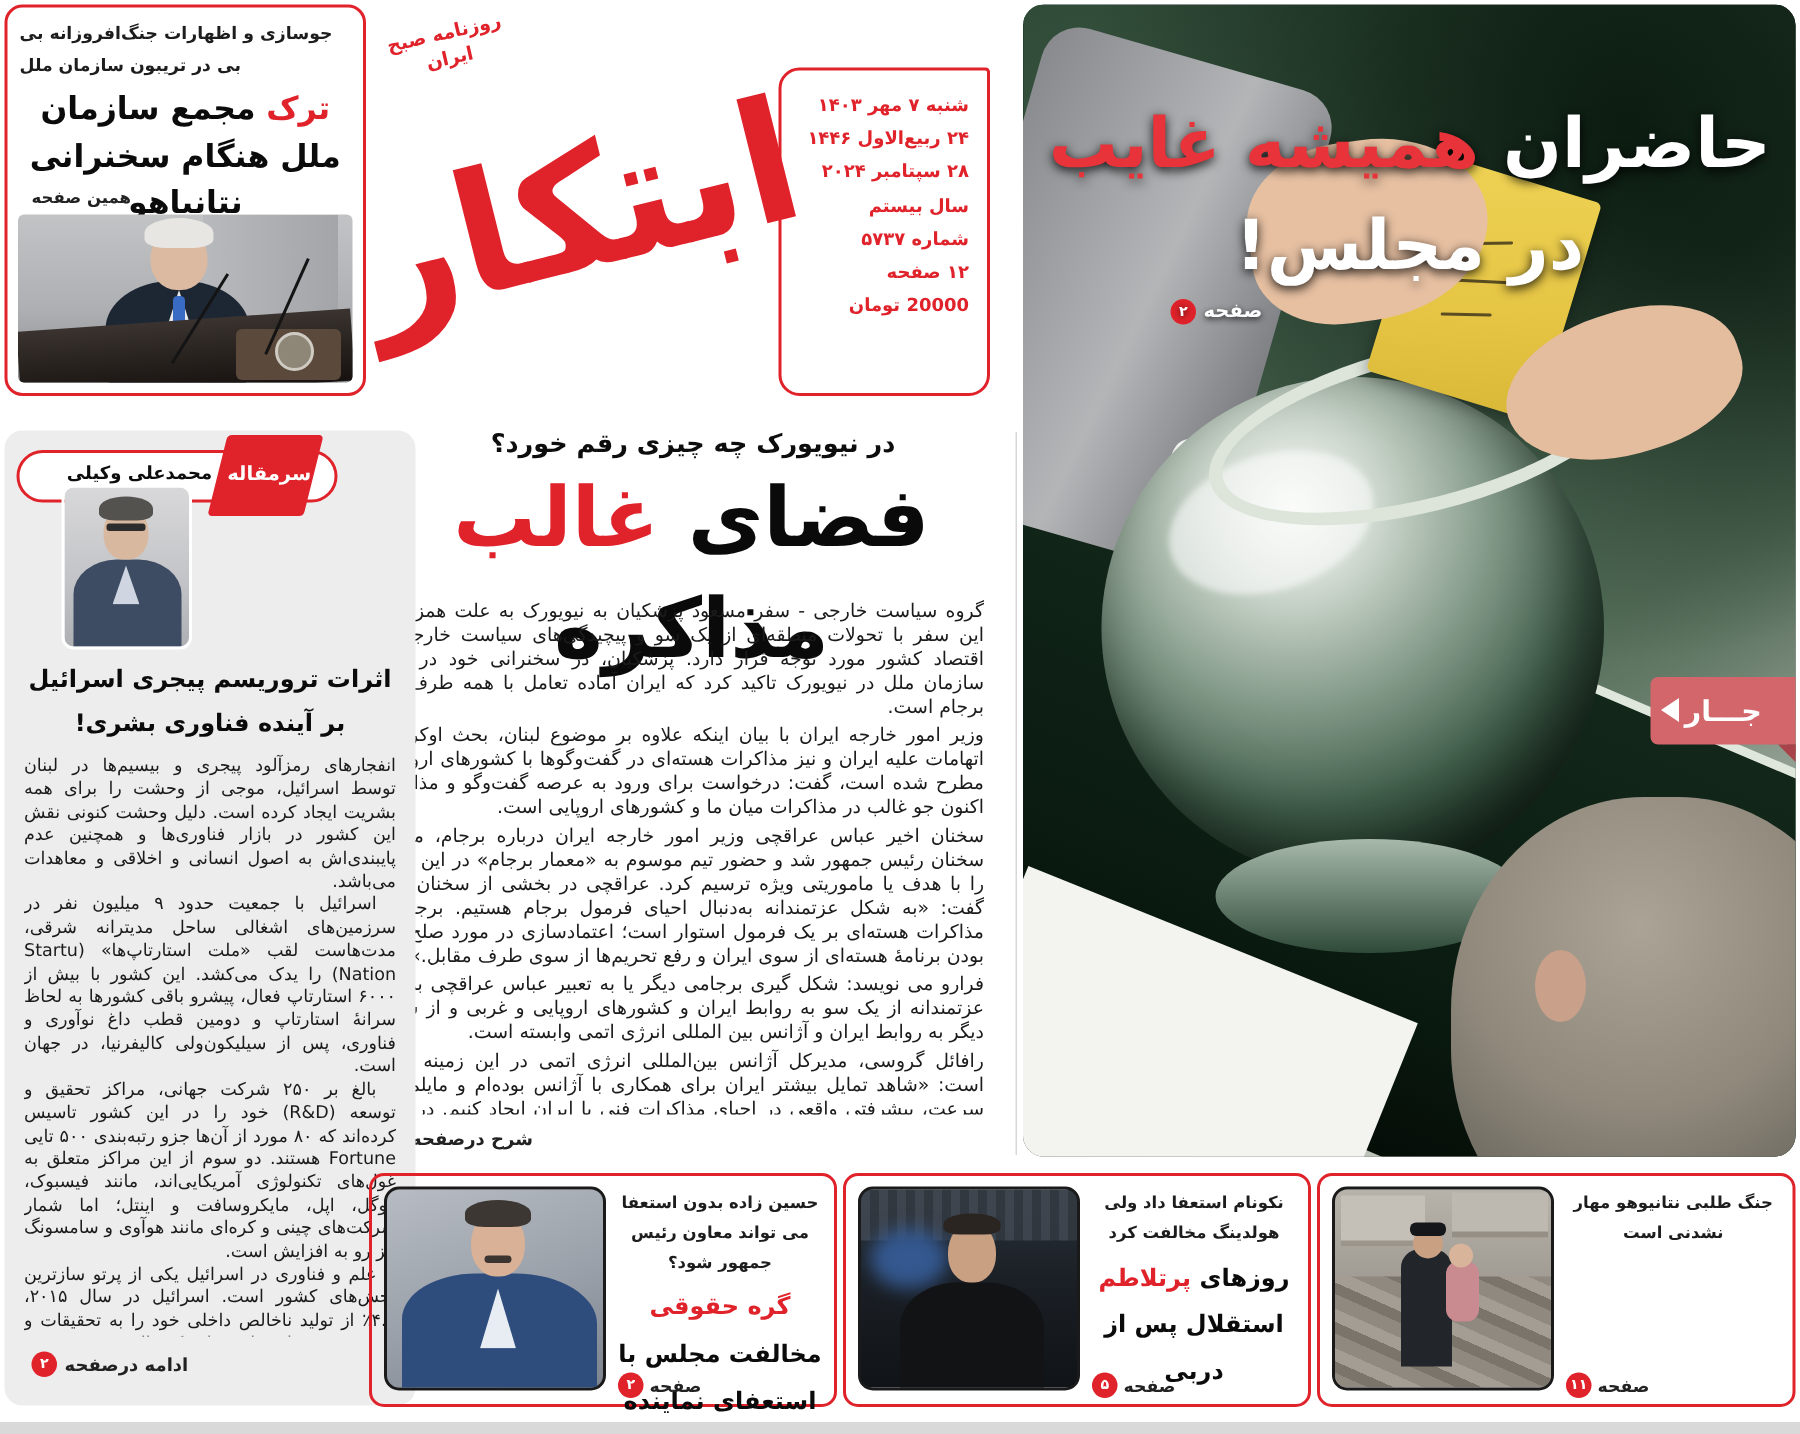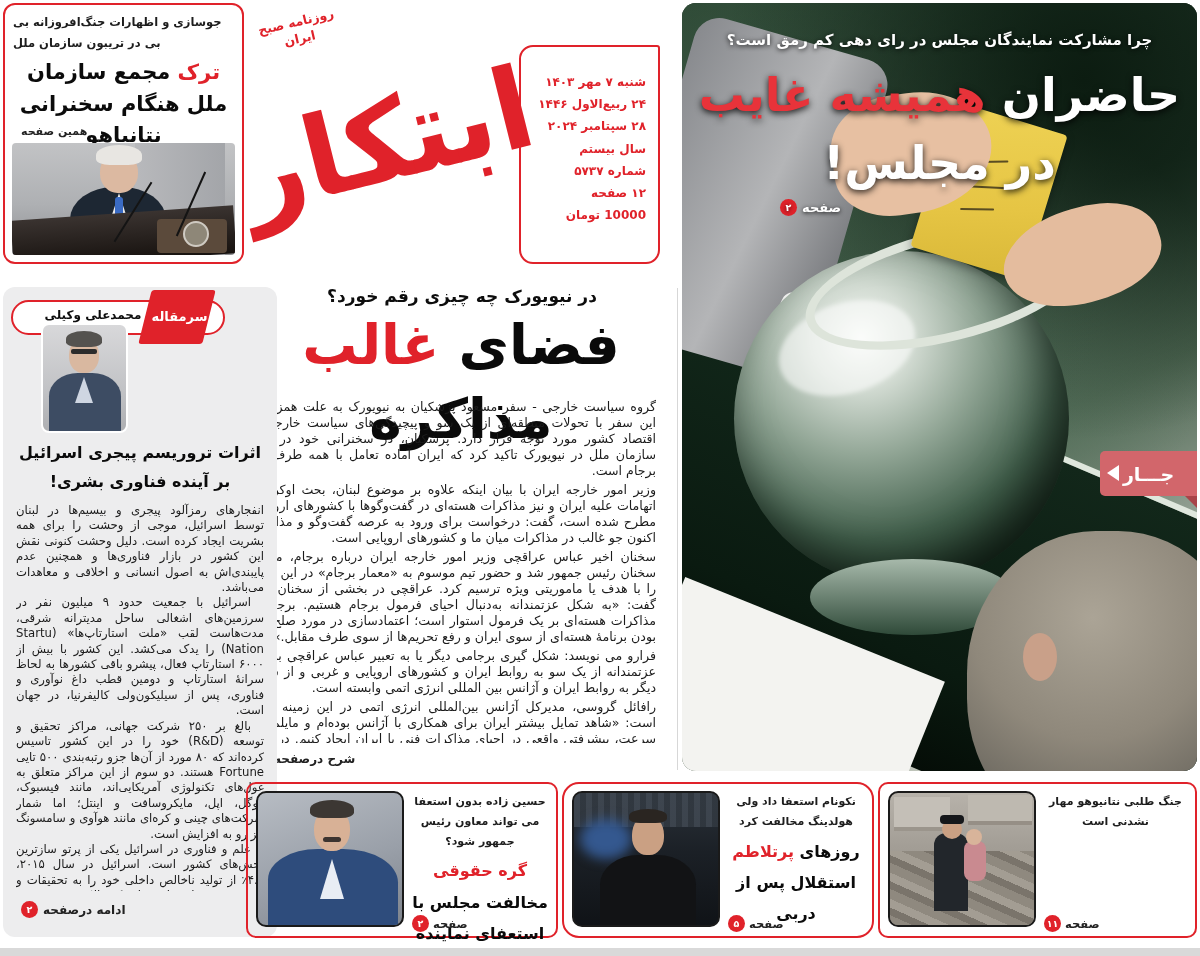--- a/index.html
+++ b/index.html
@@ -30,21 +30,21 @@
   .mic{position:absolute;width:2px;height:70px;background:#141414;}
   .mic.m1{left:120px;top:34px;transform:rotate(32deg);}
   .mic.m2{left:178px;top:26px;transform:rotate(24deg);}
 
   
   .tagline{position:absolute;left:250px;top:14px;width:96px;text-align:center;color:var(--red);
            font-size:12.5px;font-weight:bold;line-height:1.35;transform:rotate(-13deg);}
   .logo{position:absolute;left:242px;top:26px;width:288px;height:230px;display:flex;align-items:center;justify-content:center;
         color:var(--red);font-size:112px;font-weight:bold;transform:rotate(-14deg);letter-spacing:-4px;}
   .issue-box{position:absolute;left:519px;top:45px;width:141px;height:219px;border:2px solid var(--red);
-             border-radius:14px 3px 14px 14px;box-sizing:border-box;padding:24px 12px;}
+             border-radius:14px 3px 14px 14px;box-sizing:border-box;padding:12px 12px;}
   .issue-box div{color:var(--red);font-size:12px;font-weight:bold;line-height:1.85;text-align:right;white-space:nowrap;}
 
   
   .lead{position:absolute;left:682px;top:3px;width:515px;height:768px;border-radius:14px;overflow:hidden;background:#1c2f22;}
   .ph-green{position:absolute;inset:0;background:
       radial-gradient(circle at 78% 10%, #0c1c11 0%, rgba(12,28,17,0) 45%),
       radial-gradient(circle at 18% 30%, #47644e 0%, rgba(71,100,78,0) 50%),
       radial-gradient(circle at 60% 42%, #5d7a64 0%, rgba(93,122,100,0) 42%),
       linear-gradient(155deg,#27422f 0%,#1d3325 38%,#4b634f 58%,#9aa79a 76%,#c9ccc2 90%,#d6d8cf 100%);}
   .railing{position:absolute;left:-30%;top:54%;width:160%;height:340px;transform:rotate(23deg);
@@ -109,21 +109,21 @@
   .vakili-glasses{position:absolute;left:28px;top:24px;width:26px;height:5px;background:#2c2c2c;border-radius:2px;}
   .edit-headline{position:absolute;left:8px;right:8px;top:152px;text-align:center;font-size:16px;font-weight:bold;line-height:1.8;color:#0b0b0b;}
   .edit-body{position:absolute;left:13px;right:13px;top:216px;height:388px;overflow:hidden;
              font-size:11.7px;line-height:15.4px;text-align:justify;color:#1b1b1b;}
   .edit-body p{margin:0;}
   .edit-body p + p{text-indent:13px;}
   .edit-more{position:absolute;left:18px;top:614px;}
 
   
   .teaser{position:absolute;top:782px;height:156px;border:2px solid var(--red);border-radius:10px;box-sizing:border-box;}
-  .t1{left:246px;width:312px;} .t2{left:562px;width:312px;border-radius:17px;} .t3{left:878px;width:319px;}
+  .t1{left:246px;width:312px;} .t2{left:562px;width:312px;} .t3{left:878px;width:319px;}
   .tz-photo{position:absolute;left:8px;top:7px;width:148px;height:136px;border:2px solid #1a1a1a;border-radius:10px;overflow:hidden;box-sizing:border-box;}
   .tz-text{position:absolute;left:164px;right:8px;top:4px;bottom:4px;}
   .tz-kicker{text-align:center;font-size:11px;font-weight:bold;line-height:1.8;color:#1d1d1d;margin-top:4px;}
   .tz-headline{text-align:center;font-size:16px;font-weight:bold;line-height:1.95;color:#0b0b0b;margin-top:4px;}
   .tz-chip{position:absolute;left:0;bottom:0;display:flex;align-items:center;gap:4px;font-size:11.5px;font-weight:bold;color:#222;}
 
   
   .ph-hossein{background:linear-gradient(160deg,#b7bcc3 0%,#9aa0a9 55%,#7e848d 100%);}
   .hz-suit{position:absolute;left:10px;top:56px;width:130px;height:80px;background:#2e4c7c;border-radius:38% 42% 0 0;}
   .hz-shirt{position:absolute;left:62px;top:66px;width:24px;height:40px;background:#e8edf4;clip-path:polygon(50% 0,100% 100%,0 100%);}
@@ -177,21 +177,21 @@
   <header>
     <div class="tagline">روزنامه صبح ایران</div>
     <div class="logo">ابتکار</div>
     <div class="issue-box">
       <div>شنبه ۷ مهر ۱۴۰۳</div>
       <div>۲۴ ربیع‌الاول ۱۴۴۶</div>
       <div>۲۸ سپتامبر ۲۰۲۴</div>
       <div>سال بیستم</div>
       <div>شماره ۵۷۳۷</div>
       <div>۱۲ صفحه</div>
-      <div>10000 تومان</div>
+      <div>20000 تومان</div>
     </div>
   </header>
 
   <figure class="lead" style="margin:0">
     <div class="ph-green"></div>
     <div class="railing"></div>
     <div class="white-paper"></div>
     <div class="sleeve"></div>
     <div class="cuff"></div>
     <div class="bowl"></div>
@@ -200,21 +200,20 @@
     <div class="bowl-rim"></div>
     <div class="ballot">
       <i class="s1"></i>
         <i class="s2"></i>
         <i class="s3"></i>
     </div>
     <div class="hand1"></div>
     <div class="hand2"></div>
     <div class="head-back"></div>
     <div class="ear"></div>
-    <div class="lead-kicker">چرا مشارکت نمایندگان مجلس در رای دهی کم رمق است؟</div>
     <div class="lead-headline">
       <div><span>حاضران </span><span class="red">همیشه غایب</span></div>
       <div>در مجلس!</div>
     </div>
     <div class="lead-chip">
       <span>صفحه</span>
       <span class="chip">۲</span>
     </div>
     <div class="ribbon">
       <span class="nib"></span>

